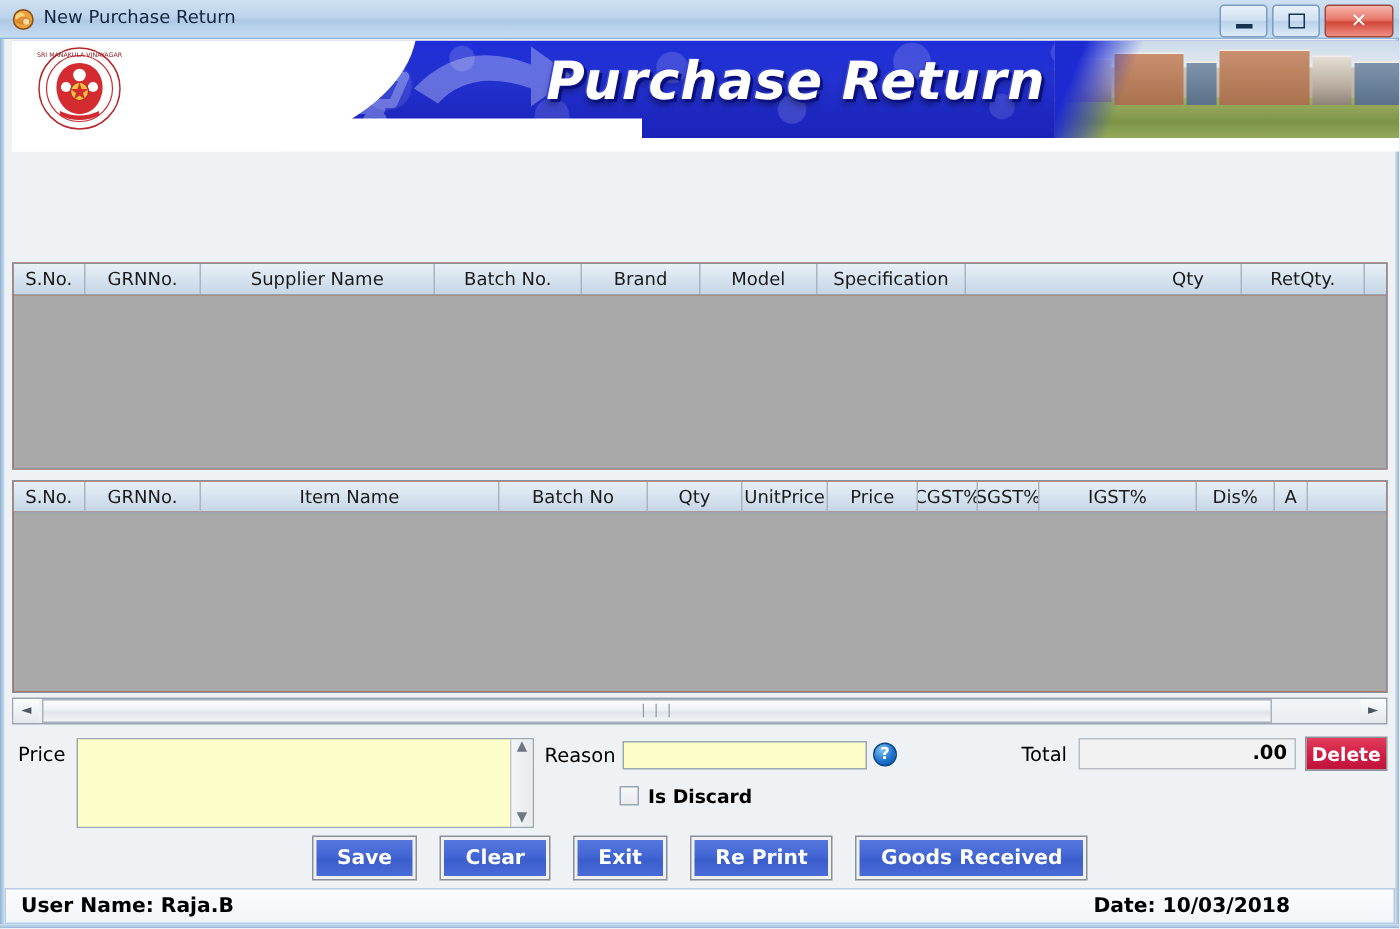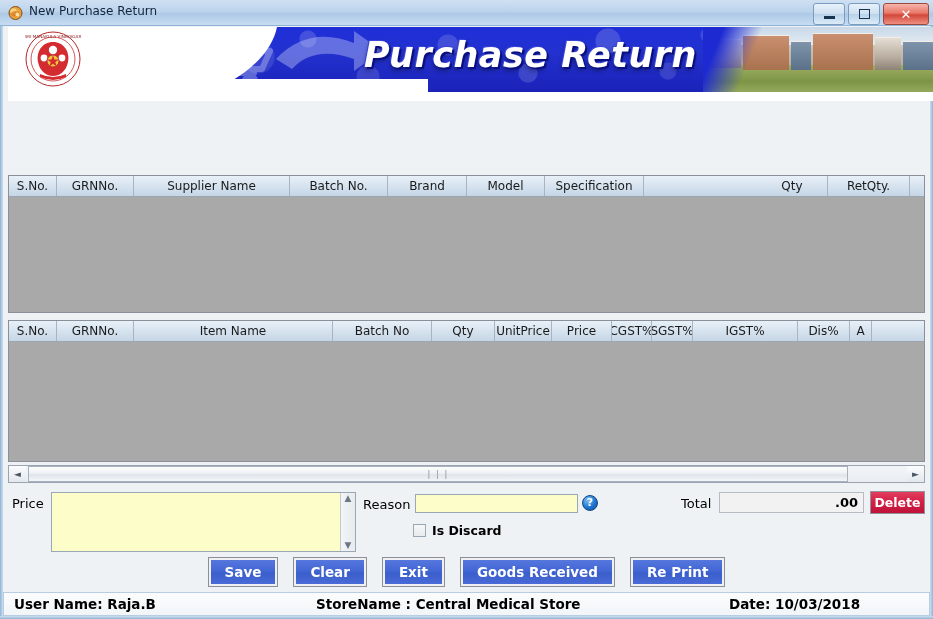--- a/index.html
+++ b/index.html
@@ -508,26 +508,25 @@
       <div class="btn">
         <div class="btn-inner">Save</div>
       </div>
       <div class="btn">
         <div class="btn-inner">Clear</div>
       </div>
       <div class="btn">
         <div class="btn-inner">Exit</div>
       </div>
       <div class="btn">
+        <div class="btn-inner">Re Print</div>
+      </div>
+      <div class="btn">
         <div class="btn-inner">Goods Received</div>
-      </div>
-      <div class="btn">
-        <div class="btn-inner">Re Print</div>
       </div>
     </div>
 
   <div class="statusbar">
     <div class="sb-text" style="left:10px;">User Name: Raja.B</div>
-    <div class="sb-text" style="left:312px;">StoreName : Central Medical Store</div>
     <div class="sb-text" style="left:725px;text-align:center;">Date: 10/03/2018</div>
   </div>
 
 </div>
 
 </body></html>

